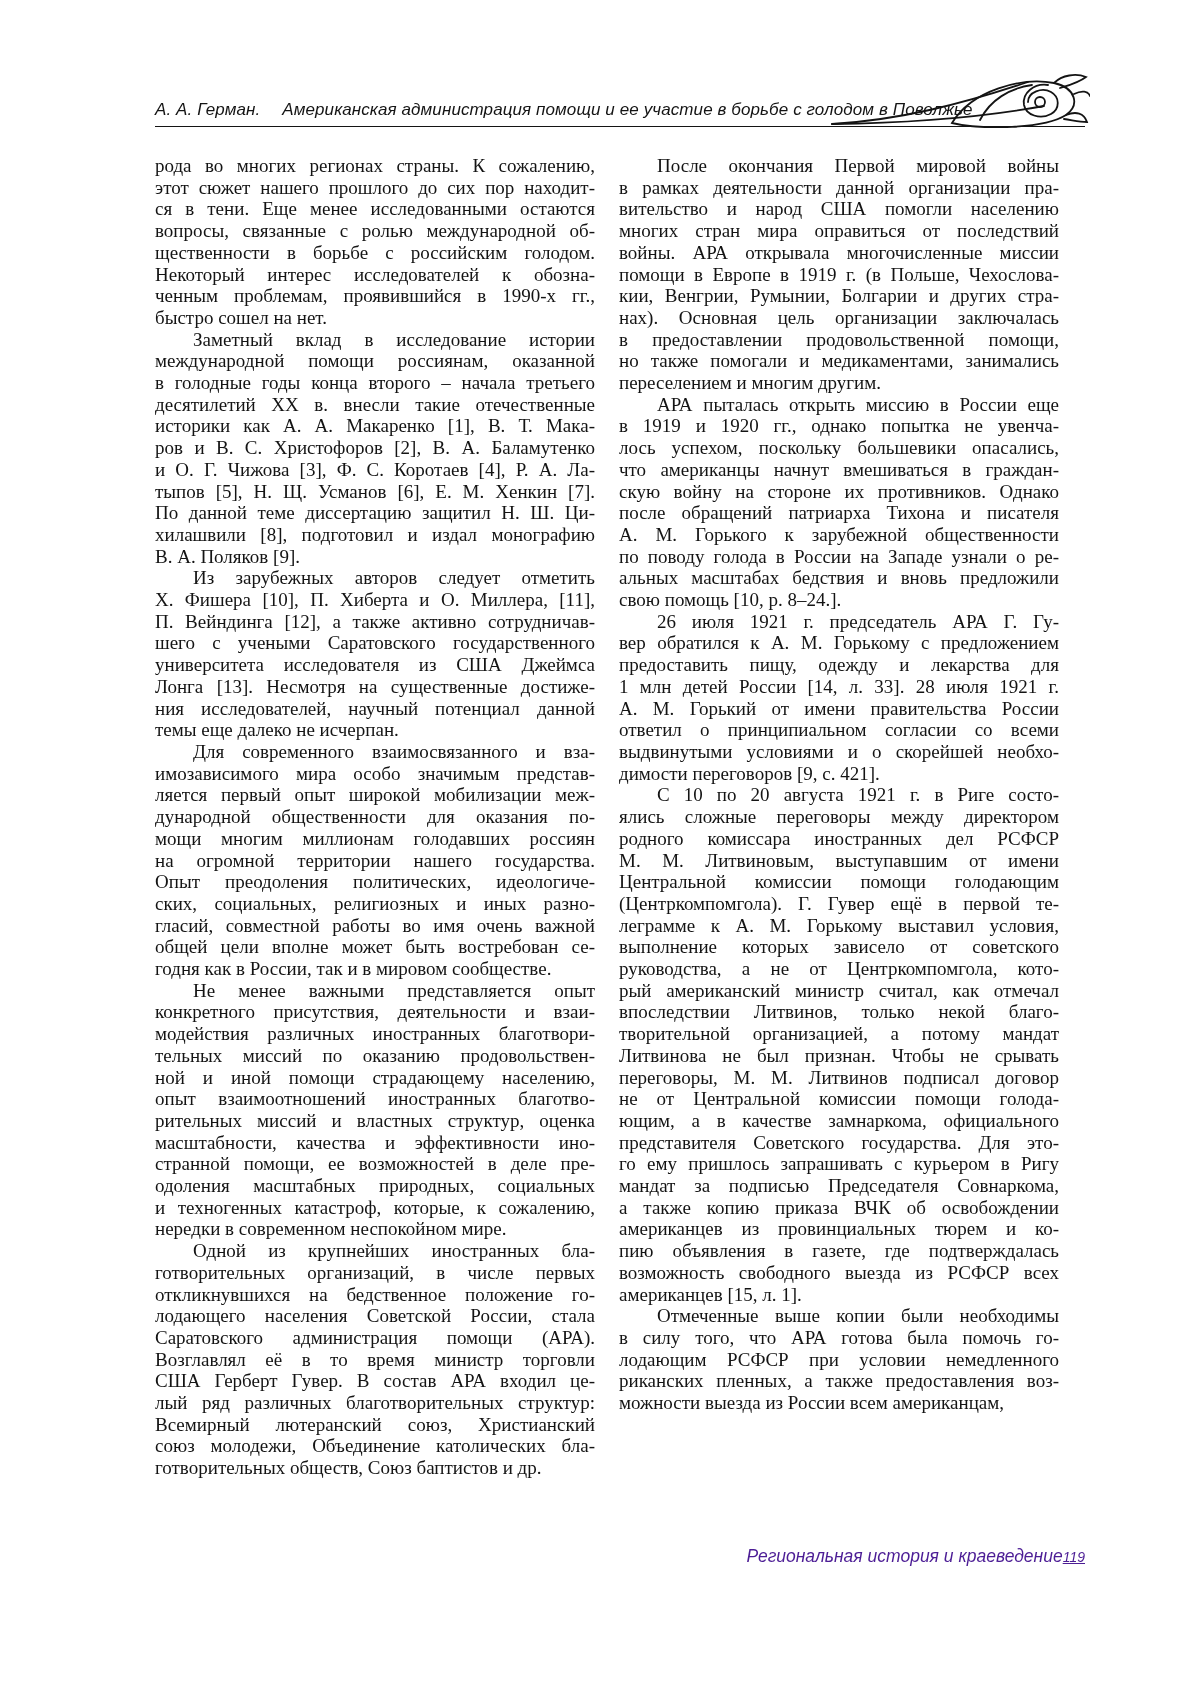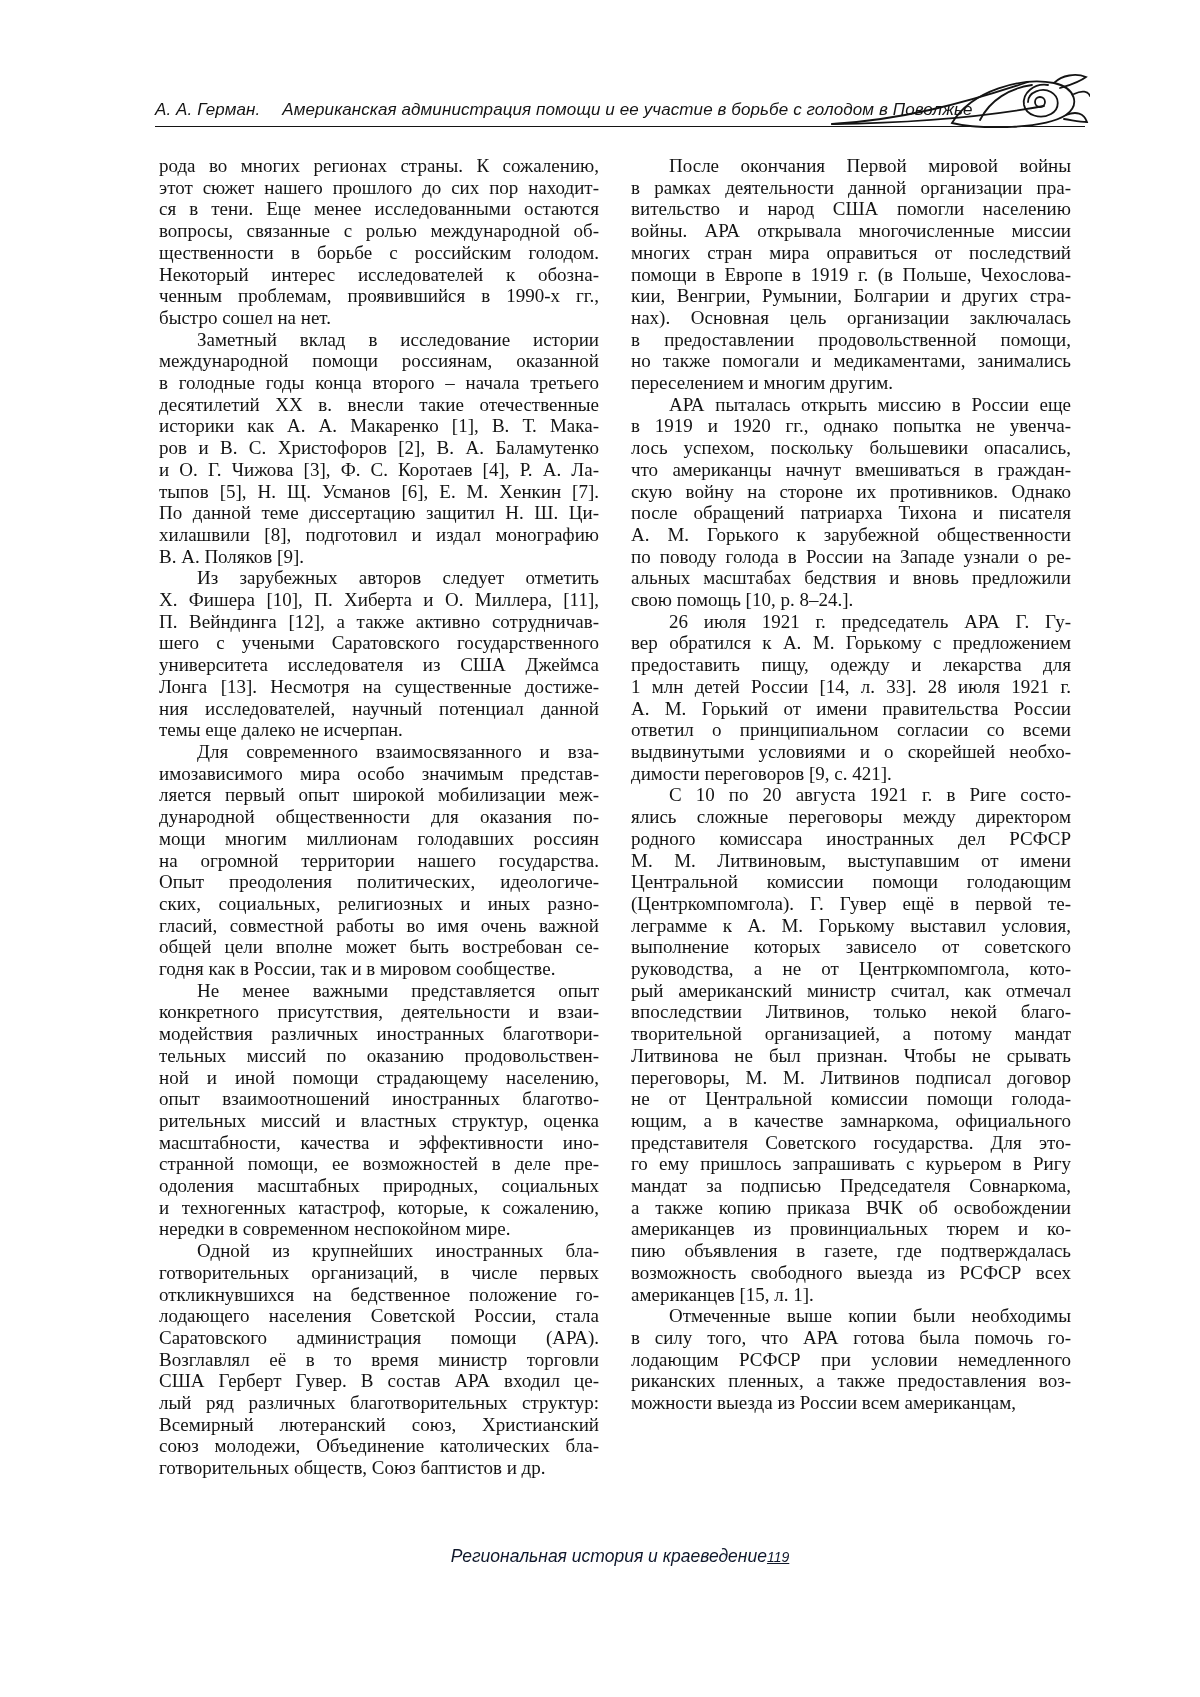--- a/index.html
+++ b/index.html
@@ -27,34 +27,34 @@
   .running-title .author { margin-right: 22px; }
   .header-rule {
     position: absolute; left: 155px; top: 126px; width: 930px;
     border-top: 1.7px solid #141414;
   }
   .ornament { position: absolute; right: -5px; bottom: 2px; }
 
   
   .body-columns {
     position: absolute; left: 155px; top: 155px; width: 920px;
-    display: flex; gap: 32px; justify-content: center;
+    display: flex; gap: 24px;
   }
   .column { width: 440px; font-size: 19px; line-height: 21.7px; }
   .para { margin: 0; }
   .para .line { text-align: justify; text-align-last: justify; }
   .para .line.last { text-align-last: left; }
   .para.indent .line.first { text-indent: 38px; }
 
   
   .footer {
     position: absolute; left: 155px; top: 1546px; width: 930px;
-    display: flex; justify-content: center; align-items: baseline;
+    display: flex; justify-content: flex-end; align-items: baseline;
     font-family: "Liberation Sans", sans-serif;
-    font-style: italic; font-size: 17.5px; color: #0f172a;
+    font-style: italic; font-size: 17.5px; color: #4c1d95;
   }
   .page-number { font-size: 14px; text-decoration: underline; }
 </style>
 </head>
 <body>
 
 <div class="page">
 
   <div class="header-zone">
     <div class="running-title">
@@ -150,22 +150,22 @@
           <div class="line">Всемирный лютеранский союз, Христианский</div>
           <div class="line">союз молодежи, Объединение католических бла-</div>
           <div class="line last">готворительных обществ, Союз баптистов и др.</div>
         </div>
       </div>
     <div class="column">
         <div class="para indent">
           <div class="line first">После окончания Первой мировой войны</div>
           <div class="line">в рамках деятельности данной организации пра-</div>
           <div class="line">вительство и народ США помогли населению</div>
+          <div class="line">многих стран мира оправиться от последствий</div>
           <div class="line">войны. АРА открывала многочисленные миссии</div>
-          <div class="line">многих стран мира оправиться от последствий</div>
           <div class="line">помощи в Европе в 1919 г. (в Польше, Чехослова-</div>
           <div class="line">кии, Венгрии, Румынии, Болгарии и других стра-</div>
           <div class="line">нах). Основная цель организации заключалась</div>
           <div class="line">в предоставлении продовольственной помощи,</div>
           <div class="line">но также помогали и медикаментами, занимались</div>
           <div class="line last">переселением и многим другим.</div>
         </div>
         <div class="para indent">
           <div class="line first">АРА пыталась открыть миссию в России еще</div>
           <div class="line">в 1919 и 1920 гг., однако попытка не увенча-</div>

